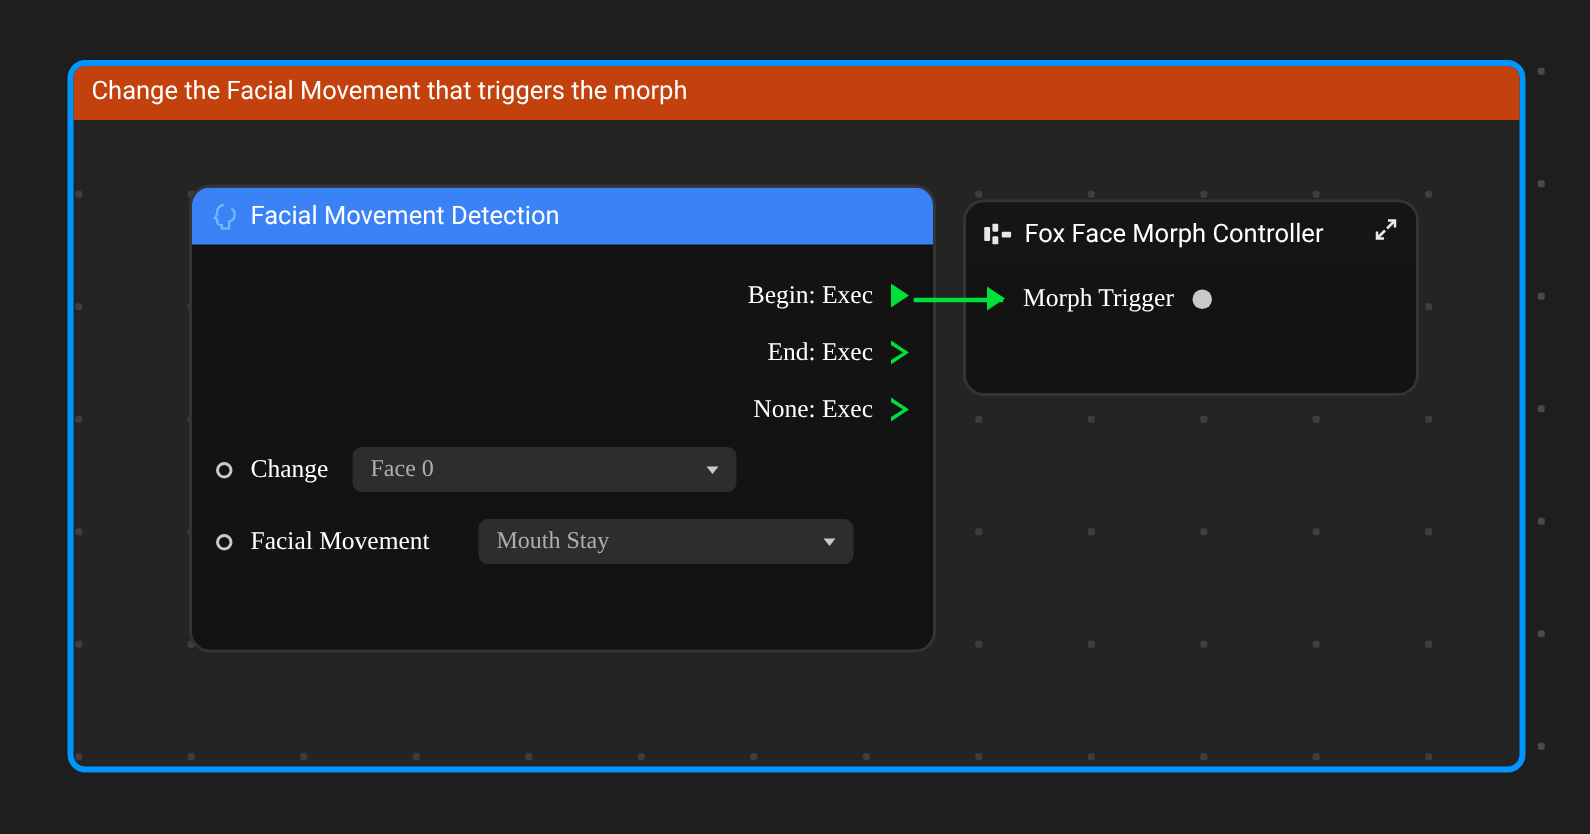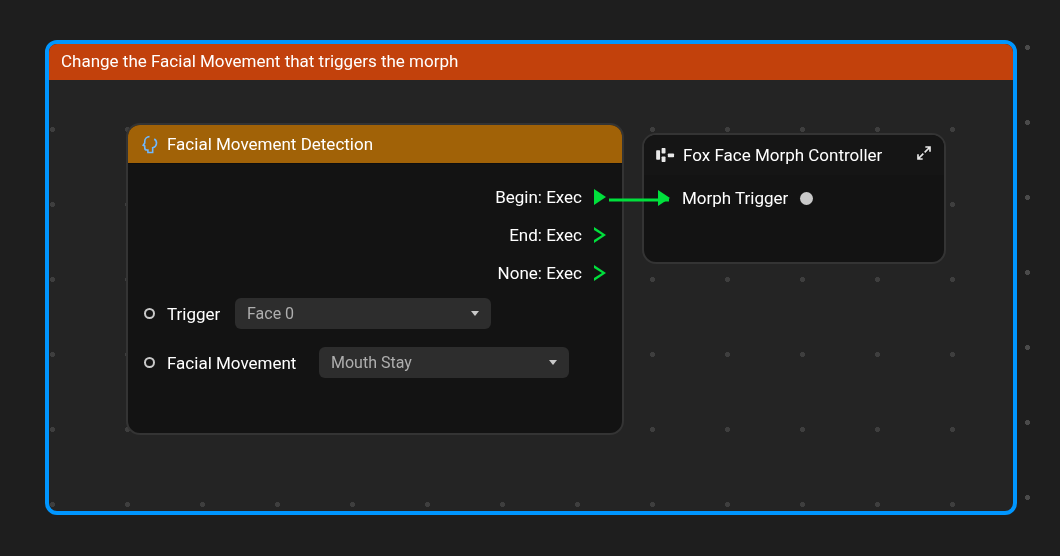--- a/index.html
+++ b/index.html
@@ -65,37 +65,38 @@
     height: 131px;
   }
   .node-header {
     display: flex;
     align-items: center;
     padding: 9px 12px;
     gap: 8px;
     font-size: 17px;
   }
   .node-a .node-header {
-    background: #a16207;
+    background: #3b82f6;
     border-bottom: 1px solid #0e0e0e;
   }
   .node-b .node-header {
     background: #151515;
     padding: 10px 12px;
   }
   .head-icon {
     display: inline-flex;
     align-items: center;
     justify-content: center;
   }
   .expand-icon {
     margin-left: auto;
   }
   .node-body {
     padding: 14px 14px 10px;
+    font-family: Liberation Serif, serif;
   }
   .exec-row {
     display: flex;
     justify-content: flex-end;
     align-items: center;
     gap: 10px;
     padding: 4px 2px;
     font-size: 17px;
     min-height: 38px;
   }
@@ -212,21 +213,21 @@
         <div class="exec-row">
           <span>End: Exec</span>
           <span class="port-tri port-tri-outline"></span>
         </div>
         <div class="exec-row">
           <span>None: Exec</span>
           <span class="port-tri port-tri-outline"></span>
         </div>
         <div class="param-row">
           <span class="port-circle"></span>
-          <span class="param-label">Trigger</span>
+          <span class="param-label">Change</span>
           <div class="dropdown detect">
             <span>Face 0</span>
             <span class="chev-down"></span>
           </div>
         </div>
         <div class="param-row" style="margin-top:6px;">
           <span class="port-circle"></span>
           <span class="param-label" style="min-width:140px;">Facial Movement</span>
           <div class="dropdown facial">
             <span>Mouth Stay</span>

